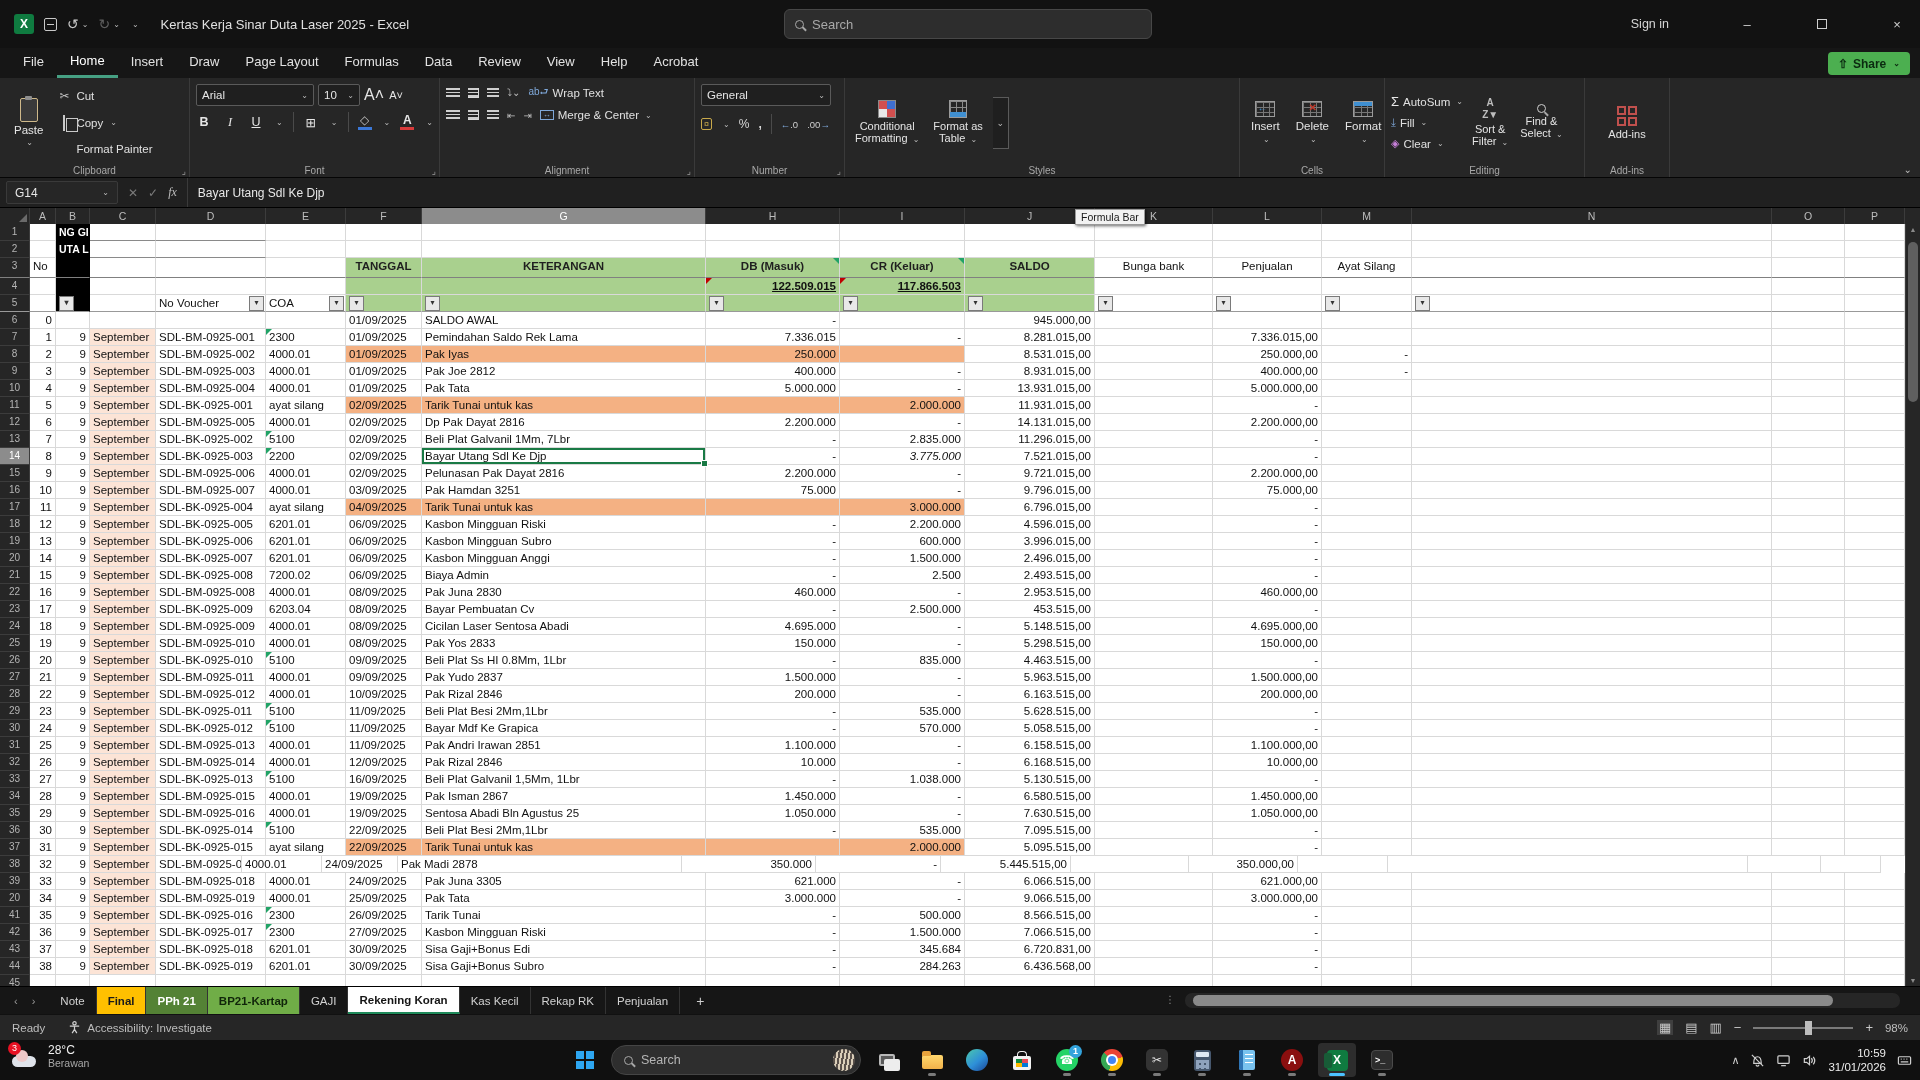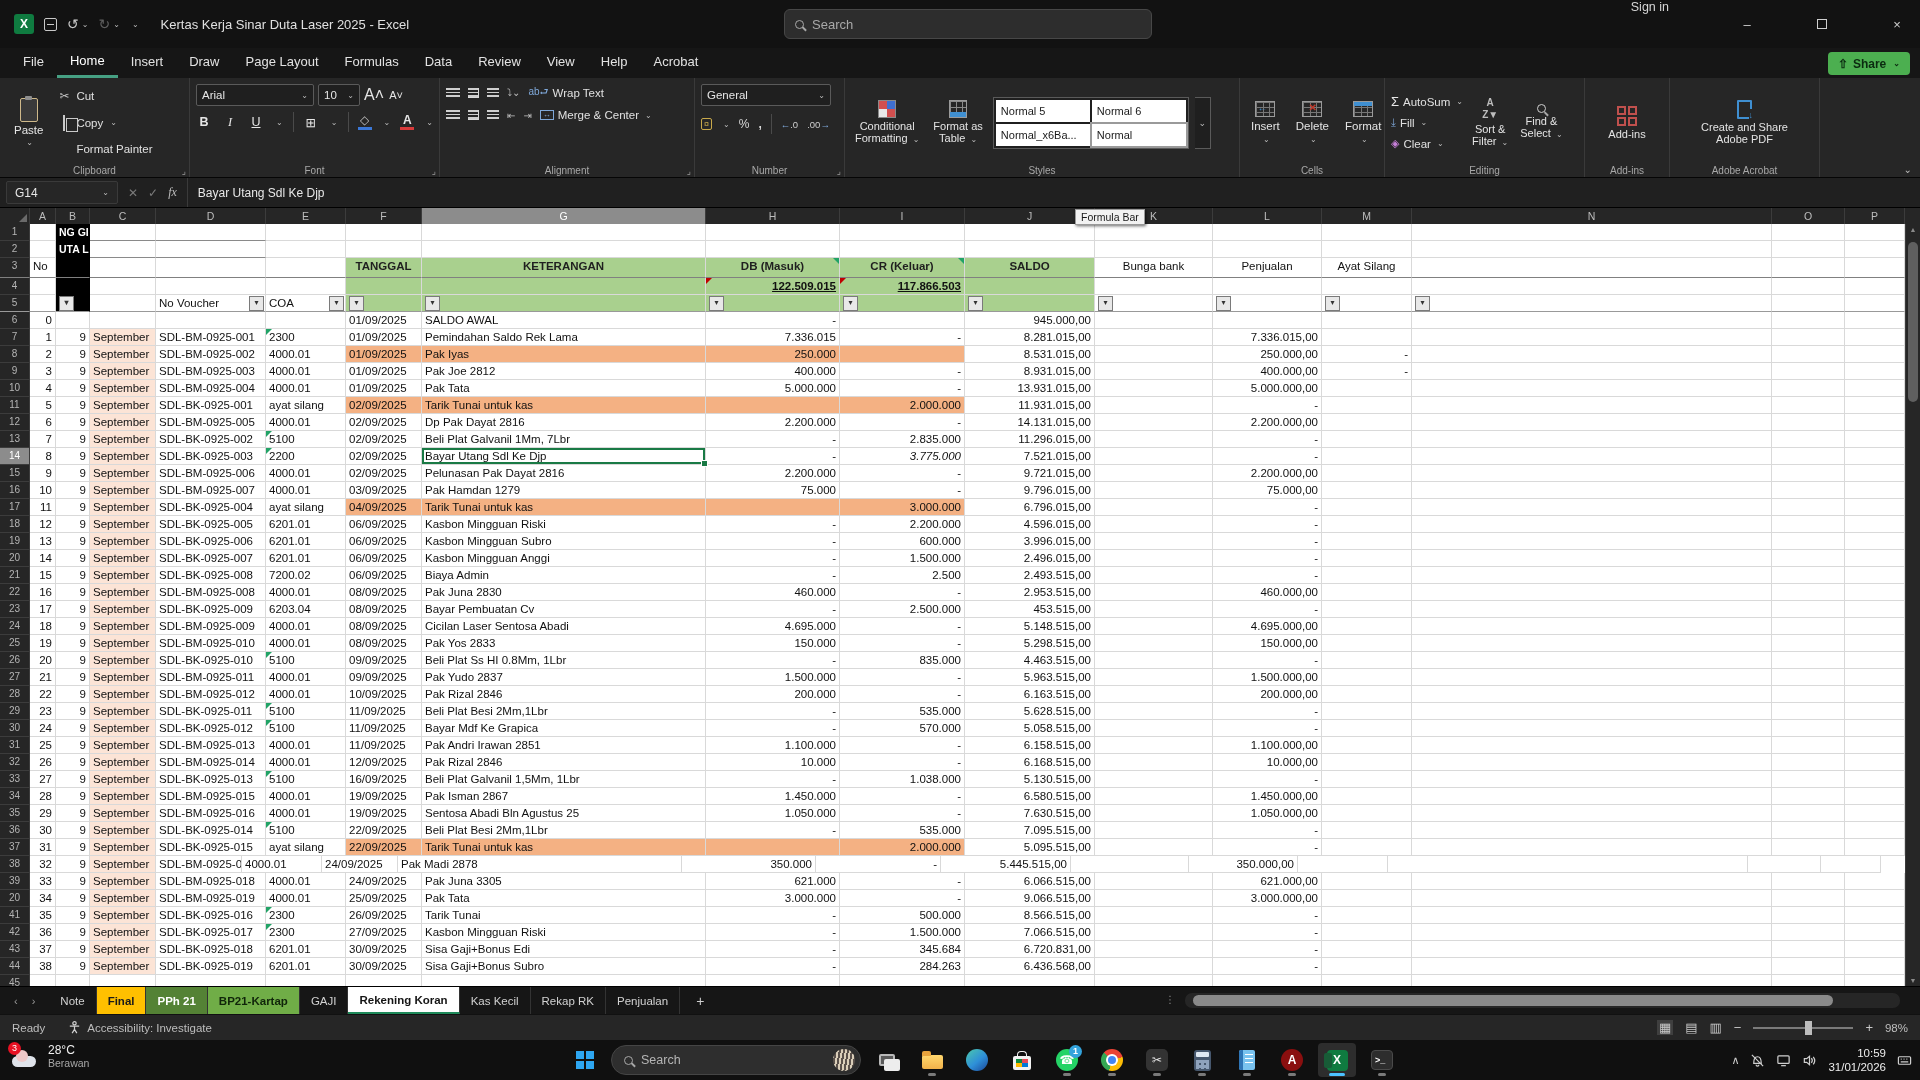--- a/index.html
+++ b/index.html
@@ -13,21 +13,21 @@
   .xl-logo { width:20px; height:20px; background:#0f7b40; border-radius:3px; color:#fff; font-weight:bold; font-size:12px; text-align:center; line-height:20px;}
   .qbtn { color:#c8c8c8; font-size:14px; display:flex; align-items:center; gap:1px;}
   .qbtn.dim { color:#5f5f5f; }
   .i-save { width:13px; height:13px; border:1.5px solid #c8c8c8; border-radius:2px; position:relative;}
   .i-save::after{content:"";position:absolute;left:2px;top:5px;right:2px;bottom:0;border-top:1.5px solid #c8c8c8;}
   .carr{font-size:8px; color:#bdbdbd; margin-left:2px;}
   .doc-title{ margin-left:22px; font-size:13px; color:#e0e0e0; }
   .tb-search{ position:absolute; left:784px; top:9px; width:368px; height:30px; background:#2d2d2d; border:1px solid #474747; border-radius:6px; display:flex; align-items:center; padding:0 10px; color:#a8a8a8; font-size:13px; gap:8px;}
   .i-mag{ width:9px; height:9px; border:1.5px solid #a8a8a8; border-radius:50%; position:relative; flex:none;}
   .i-mag::after{content:"";position:absolute;width:5px;height:1.5px;background:#a8a8a8;transform:rotate(45deg);right:-4px;bottom:-2px;}
-  .tb-right{ position:absolute; right:0; top:0; height:48px; display:flex; align-items:flex-start;gap:29px;}
+  .tb-right{ position:absolute; right:0; top:0; height:48px; display:flex; align-items:center;gap:29px;}
   .signin{ font-size:12.5px; color:#d6d6d6; margin-right:26px;}
   .winbtn{ width:46px; height:48px; display:flex; align-items:center; justify-content:center; color:#cfcfcf; font-size:13px;}
   .i-maxi{ width:10px; height:10px; border:1.2px solid #cfcfcf; }
 
   
   .menubar{ height:30px; background:#161616; display:flex; align-items:flex-end; padding-left:10px; position:relative; flex:none;}
   .menutab{ padding:0 13px; height:30px; line-height:28px; font-size:13px; color:#e2e2e2; }
   .menutab.active{ color:#fff; border-bottom:3px solid #46a083; line-height:25px;}
   .share-btn{ position:absolute; right:10px; top:4px; height:23px; background:#4caf50; color:#0b2b10; border-radius:4px; font-size:12px; display:flex; align-items:center; padding:0 10px; gap:5px; font-weight:bold;}
 
@@ -366,26 +366,20 @@
     <div class="rgroup" style="width:395px">
       <div class="rg-body" style="align-items:center">
         <div class="stybtn">
           <span class="i-cf"></span>
           <span><span>Conditional</span><br><span>Formatting</span> <span class="carr">⌄</span></span>
         </div>
         <div class="stybtn">
           <span class="i-fat"></span>
           <span><span>Format as</span><br><span>Table</span> <span class="carr">⌄</span></span>
         </div>
-        <div class="gallery">
-          <div class="stylebox">Normal 5</div>
-          <div class="stylebox">Normal 6</div>
-          <div class="stylebox">Normal_x6Ba...</div>
-          <div class="stylebox selected">Normal</div>
-        </div>
         <div class="galarrows">⌄</div>
       </div>
       <div class="rg-label">Styles</div>
     </div>
 
     <div class="rgroup" style="width:145px">
       <div class="rg-body" style="align-items:center">
         <div class="cellbtn">
             <span class="i-tbl ins"></span>
             <span>Insert</span>
@@ -444,29 +438,20 @@
               <span></span>
               <span></span>
               <span></span>
             </span>
           <span>Add-ins</span>
         </div>
       </div>
       <div class="rg-label">Add-ins</div>
     </div>
 
-    <div class="rgroup" style="width:150px">
-      <div class="rg-body" style="align-items:center;justify-content:center">
-        <div class="stack2">
-          <span class="i-pdf"></span>
-          <span><span>Create and Share</span><br><span>Adobe PDF</span></span>
-        </div>
-      </div>
-      <div class="rg-label">Adobe Acrobat</div>
-    </div>
 
     <div style="flex:1; position:relative">
       <span class="rib-collapse">⌄</span>
     </div>
   </div>
 
   <div class="formulabar">
     <div class="namebox">
         <span>G14</span>
         <span class="carr">⌄</span>
@@ -785,21 +770,21 @@
         <div class="c " style="width: 60px;"></div>
       </div>
       <div class="srow">
         <div class="c gut" style="width: 30px;">16</div>
         <div class="c num" style="width: 26px;">10</div>
         <div class="c num" style="width: 34px;">9</div>
         <div class="c pe" style="width: 66px;">September</div>
         <div class="c " style="width: 110px;">SDL-BM-0925-007</div>
         <div class="c " style="width: 80px;">4000.01</div>
         <div class="c " style="width: 76px;">03/09/2025</div>
-        <div class="c " style="width: 284px;">Pak Hamdan 1279</div>
+        <div class="c " style="width: 284px;">Pak Hamdan 3251</div>
         <div class="c num " style="width: 134px;">75.000</div>
         <div class="c num " style="width: 125px;">-</div>
         <div class="c num" style="width: 130px;">9.796.015,00</div>
         <div class="c " style="width: 118px;"></div>
         <div class="c num" style="width: 109px;">75.000,00</div>
         <div class="c num" style="width: 90px;"></div>
         <div class="c " style="width: 360px;"></div>
         <div class="c " style="width: 73px;"></div>
         <div class="c " style="width: 60px;"></div>
       </div>

